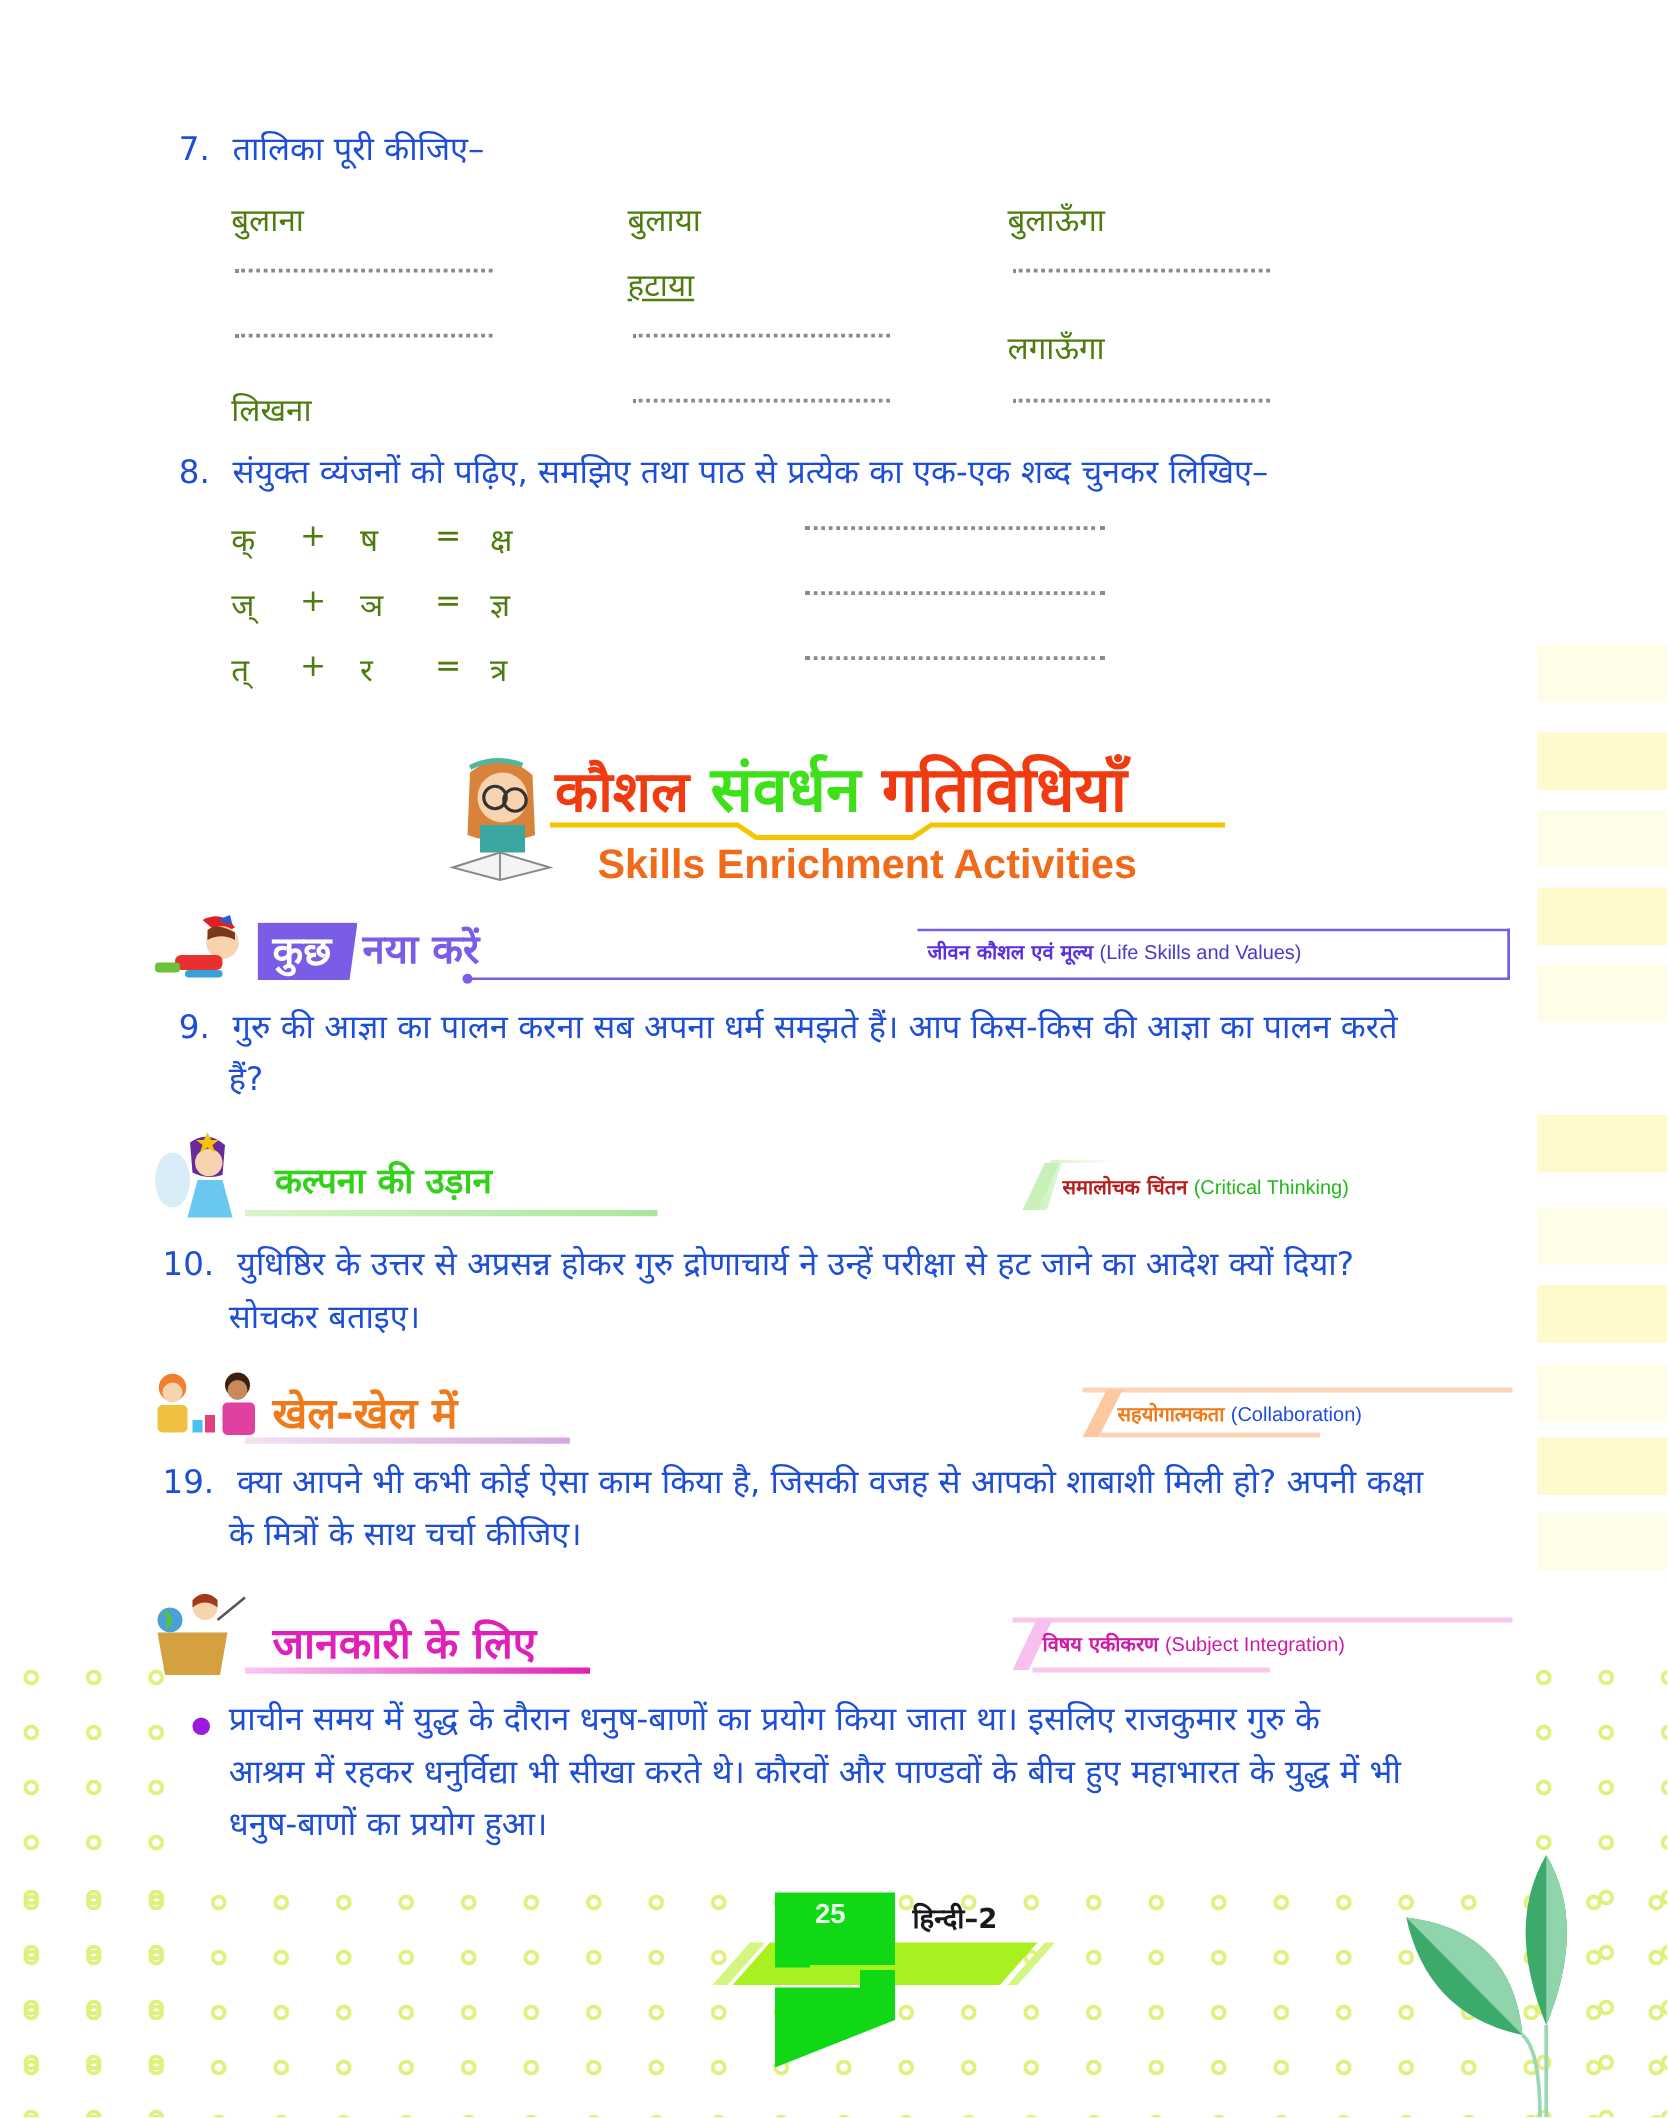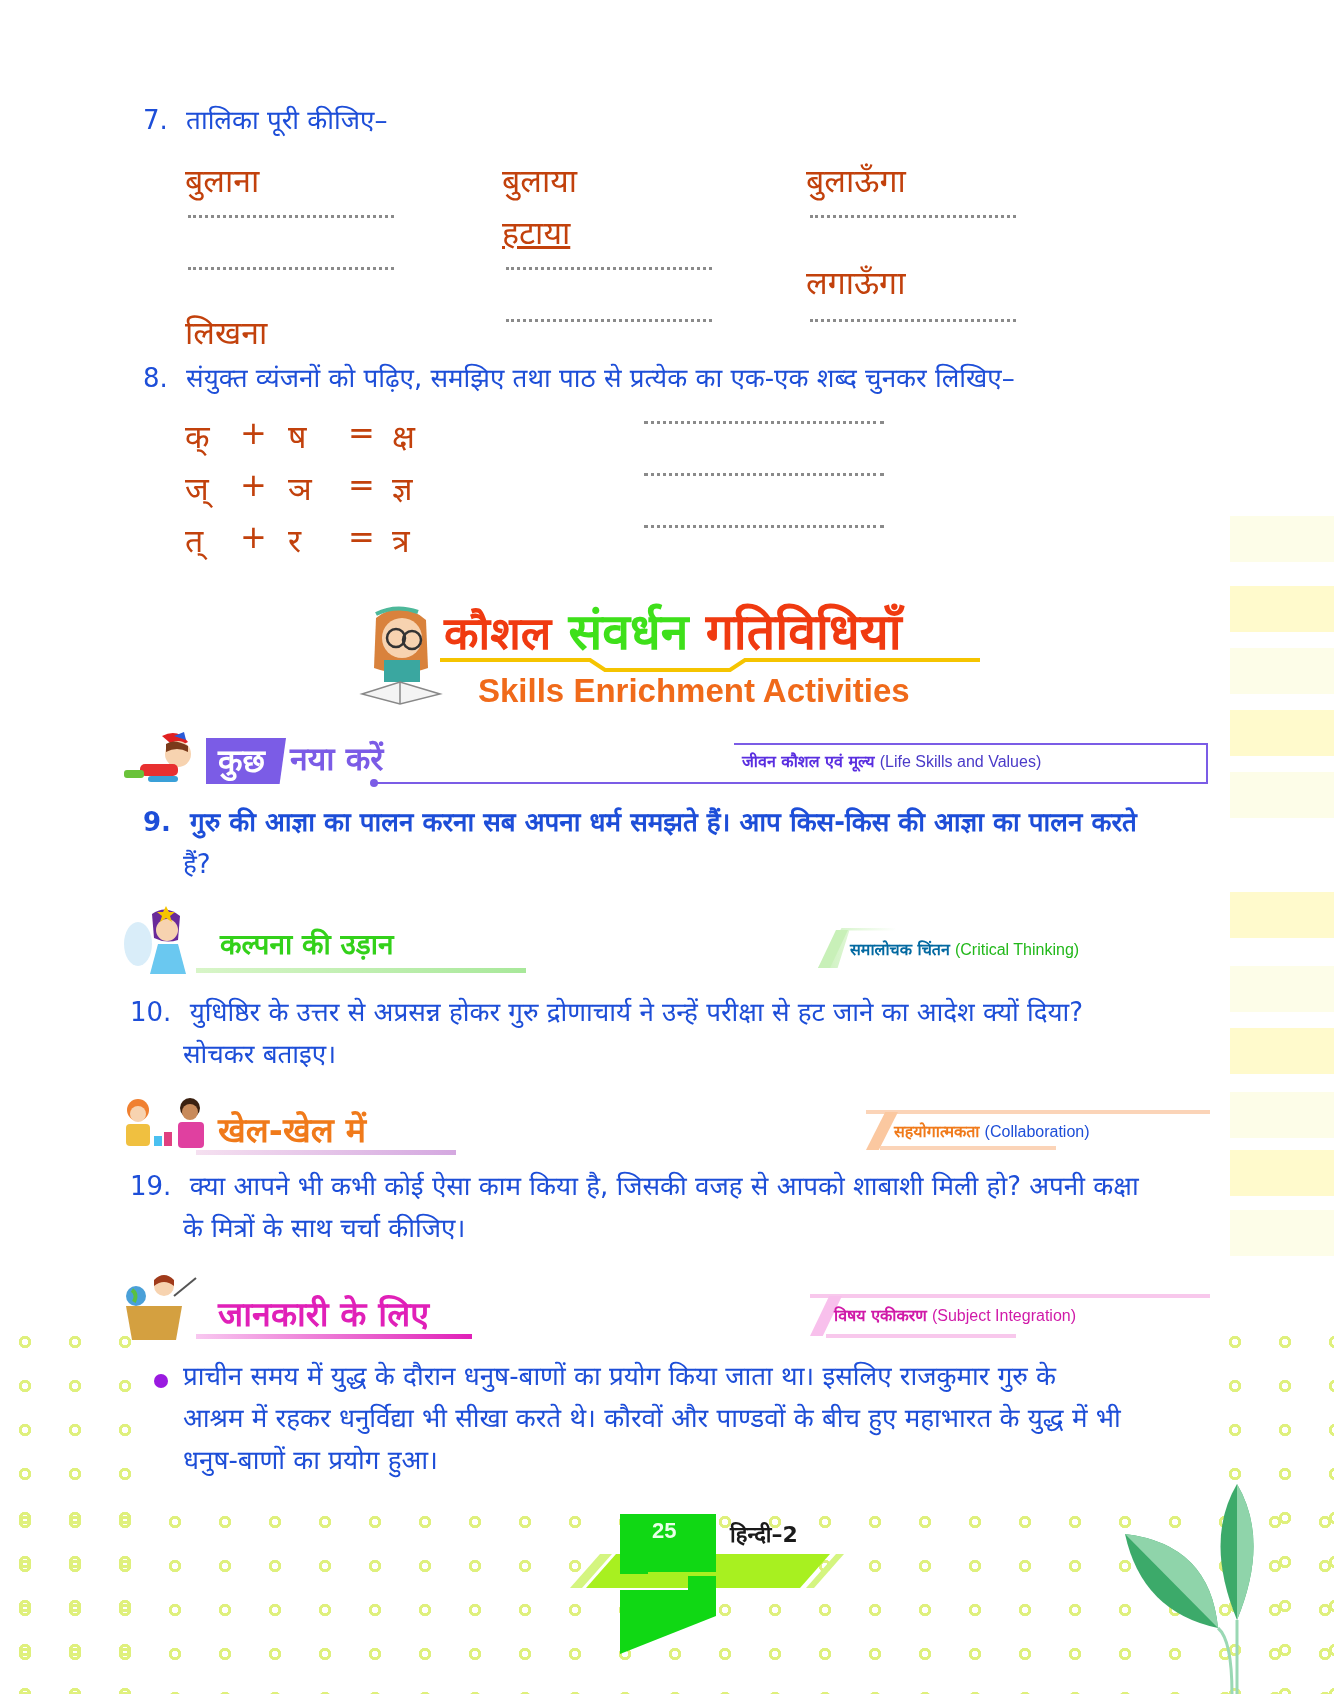--- a/index.html
+++ b/index.html
@@ -1,21 +1,21 @@
 <!DOCTYPE html>
 <html><head>
 <meta charset="utf-8">
 <style>
   * { box-sizing: border-box; margin: 0; padding: 0; }
   html, body { width: 1334px; height: 1694px; background: #ffffff; overflow: hidden; }
   body { position: relative; font-family: "DejaVu Sans", "Liberation Sans", sans-serif; }
   .abs { position: absolute; }
   .cyan { color: #1d4ed8; }
   .q { font-size: 26px; line-height: 1.3; white-space: nowrap; }
-  .word { font-size: 32px; color: #c2410c; white-space: nowrap; }
+  .word { font-size: 25px; color: #4d7c0f; white-space: nowrap; }
   .dots { height: 4px; border-bottom: 3px dotted #8a8a8a; }
   .stripe { position: absolute; right: 0; width: 104px; height: 46px; }
   .dotpattern {
     position: absolute;
     background-image:
       radial-gradient(circle, transparent 3px, #dff07c 3.5px, #dff07c 6px, transparent 6.5px);
     background-size: 50px 44px;
   }
   .sec-title { font-weight: bold; white-space: nowrap; }
   .tag { font-size: 16px; white-space: nowrap; }
@@ -134,41 +134,41 @@
 <div class="abs sec-title" style="left:290px;top:736px;font-size:32px;color:#7b5ce6;">नया करें</div>
 <div class="abs" style="left:374px;top:782px;width:834px;height:2px;background:#7b5ce6;"></div>
 <div class="abs" style="left:370px;top:779px;width:8px;height:8px;border-radius:50%;background:#7b5ce6;"></div>
 <div class="abs" style="left:734px;top:743px;width:474px;height:40px;border:2px solid #7b5ce6;border-left:none;border-bottom:none;"></div>
 <div class="abs" style="left:1206px;top:743px;width:2px;height:40px;background:#7b5ce6;"></div>
 <div class="abs tag" style="left:742px;top:750px;">
   <b style="color:#5a2fe0;">जीवन कौशल एवं मूल्य</b>
   <span class="eng" style="color:#4a3ac8;">(Life Skills and Values)</span>
 </div>
 
-<div class="abs q cyan" style="left:143px;top:806px;font-weight:bold;">
+<div class="abs q cyan" style="left:143px;top:806px;">
   <span>9.</span>
   <span style="margin-left:10px;">गुरु की आज्ञा का पालन करना सब अपना धर्म समझते हैं। आप किस-किस की आज्ञा का पालन करते</span>
 </div>
 <div class="abs q cyan" style="left:183px;top:848px;">हैं?</div>
 
 <div class="abs" style="left:122px;top:904px;width:80px;height:76px;">
   <svg width="80" height="76" viewBox="0 0 80 76">
     <ellipse cx="16" cy="40" rx="14" ry="22" fill="#cfe8f8" opacity="0.8"></ellipse>
     <path d="M30 10 Q44 0 58 12 L56 36 Q44 40 32 34 Z" fill="#6a2a9a"></path>
     <circle cx="45" cy="26" r="11" fill="#f7d3b0"></circle>
     <path d="M44 2 L47 8 L53 8 L48 12 L50 18 L44 14 L38 18 L40 12 L35 8 L41 8 Z" fill="#f5c400"></path>
     <path d="M36 40 L56 40 L64 70 L28 70 Z" fill="#6ac8f0"></path>
   </svg>
 </div>
 <div class="abs sec-title" style="left:220px;top:924px;font-size:28px;color:#33d11a;">कल्पना की उड़ान</div>
 <div class="abs" style="left:196px;top:968px;width:330px;height:5px;background:linear-gradient(90deg,#d8f5c8,#a8e89a);"></div>
 <div class="abs" style="left:818px;top:928px;width:392px;height:40px;background:linear-gradient(90deg,#c8f0b8,#ffffff 20%);clip-path:polygon(6% 0,100% 0,100% 6%,8% 6%,5% 100%,0 100%);"></div>
 <div class="abs" style="left:818px;top:930px;width:30px;height:38px;background:#c8f0b8;clip-path:polygon(60% 0,100% 0,40% 100%,0 100%);"></div>
 <div class="abs tag" style="left:850px;top:938px;">
-  <b style="color:#0369a1;">समालोचक चिंतन</b>
+  <b style="color:#b91c1c;">समालोचक चिंतन</b>
   <span class="eng" style="color:#22b81a;">(Critical Thinking)</span>
 </div>
 
 <div class="abs q cyan" style="left:130px;top:996px;">
   <span>10.</span>
   <span style="margin-left:10px;">युधिष्ठिर के उत्तर से अप्रसन्न होकर गुरु द्रोणाचार्य ने उन्हें परीक्षा से हट जाने का आदेश क्यों दिया?</span>
 </div>
 <div class="abs q cyan" style="left:183px;top:1038px;">सोचकर बताइए।</div>
 
 <div class="abs" style="left:122px;top:1096px;width:88px;height:56px;">

